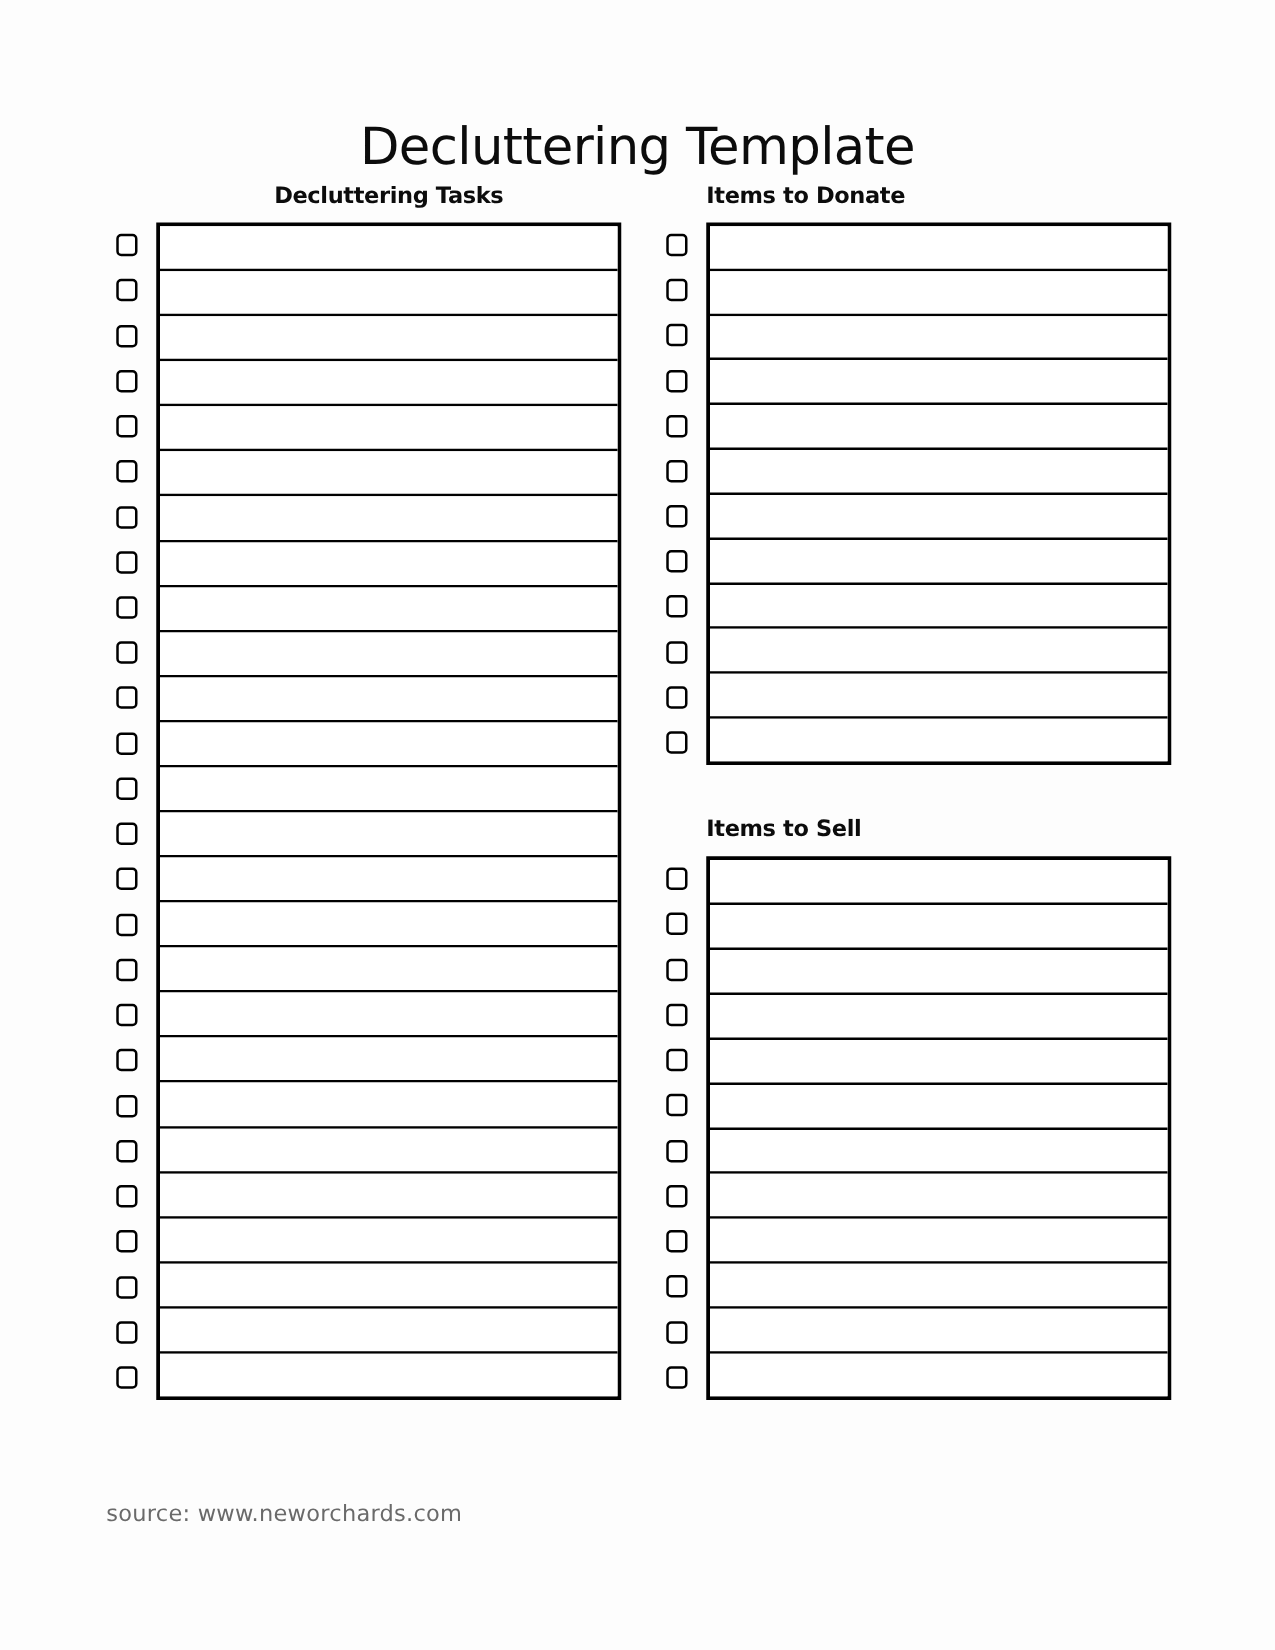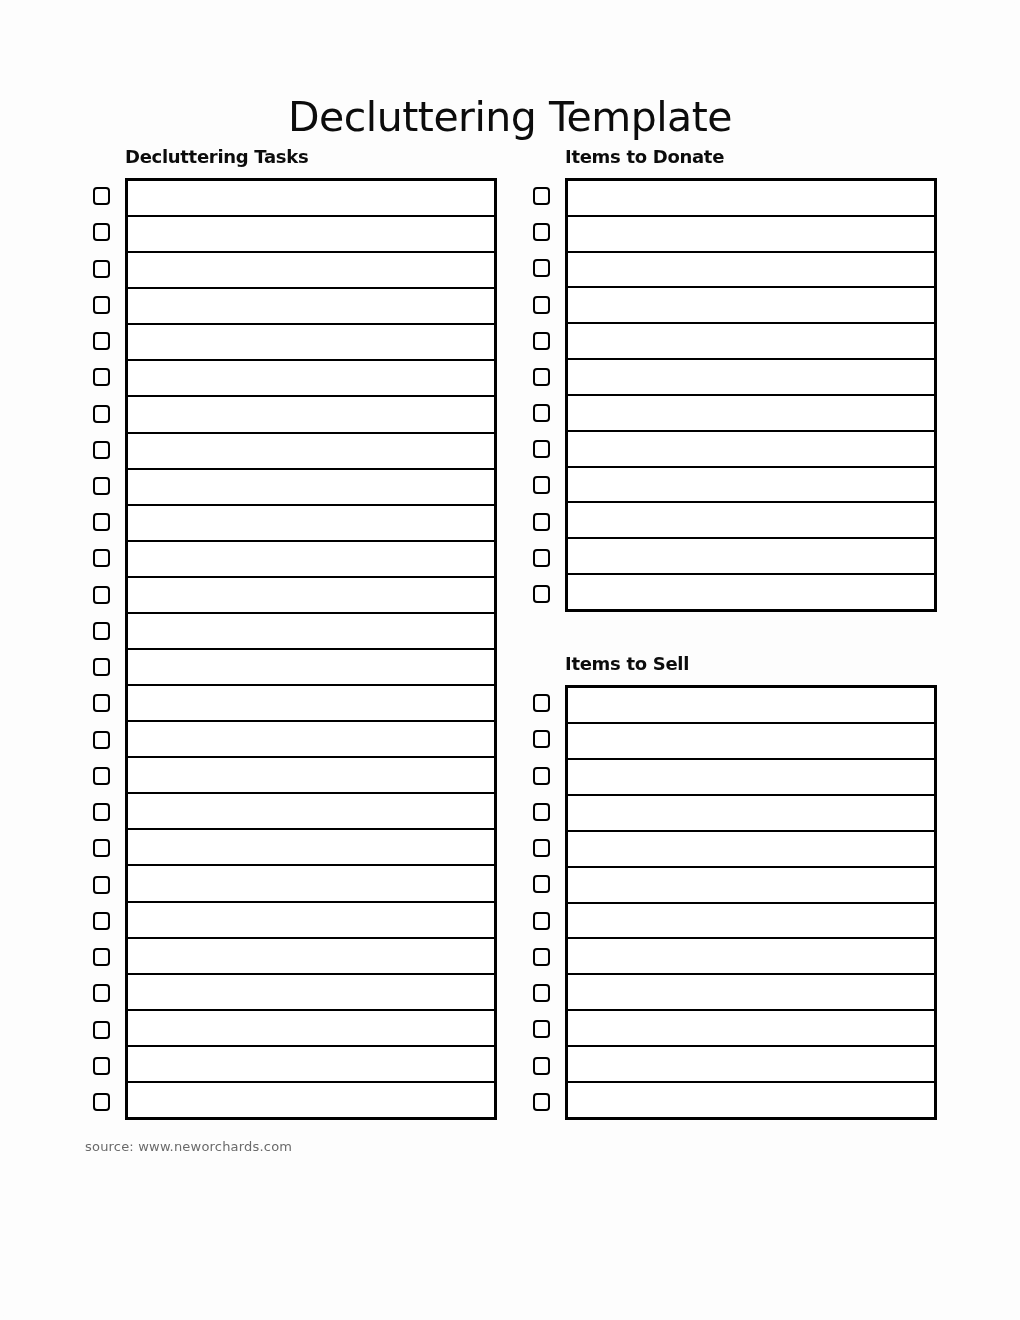--- a/index.html
+++ b/index.html
@@ -26,21 +26,21 @@
     text-align: center;
     font-size: 41px;
     font-weight: 400;
     letter-spacing: -0.5px;
     color: #0c0c0c;
   }
   .section {
     position: absolute;
     width: 409px;
   }
-  .section-tasks  { left: 88px;  top: 146px; }
+  .section-tasks  { left: 88px;  top: 146px; text-align: center; }
   .section-donate { left: 528px; top: 146px; }
   .section-sell   { left: 528px; top: 653px; }
   .section-heading {
     height: 32px;
     line-height: 22px;
     margin: 0 0 0 37px;
     font-size: 18px;
     font-weight: bold;
     color: #0c0c0c;
     letter-spacing: -0.3px;
@@ -84,22 +84,22 @@
   }
   .line-cell:last-child {
     border-bottom: none;
   }
   .section-tasks  .section-body { height: 942px; }
   .section-donate .section-body { height: 434px; }
   .section-sell   .section-body { height: 435px; }
   .footer-source {
     position: absolute;
     left: 85px;
-    top: 1139px;
-    font-size: 13px;
+    top: 1201px;
+    font-size: 18px;
     font-weight: 500;
     color: #6a6a6a;
     letter-spacing: 0.2px;
   }
 </style>
 </head>
 <body>
 
 <div class="page">
 

